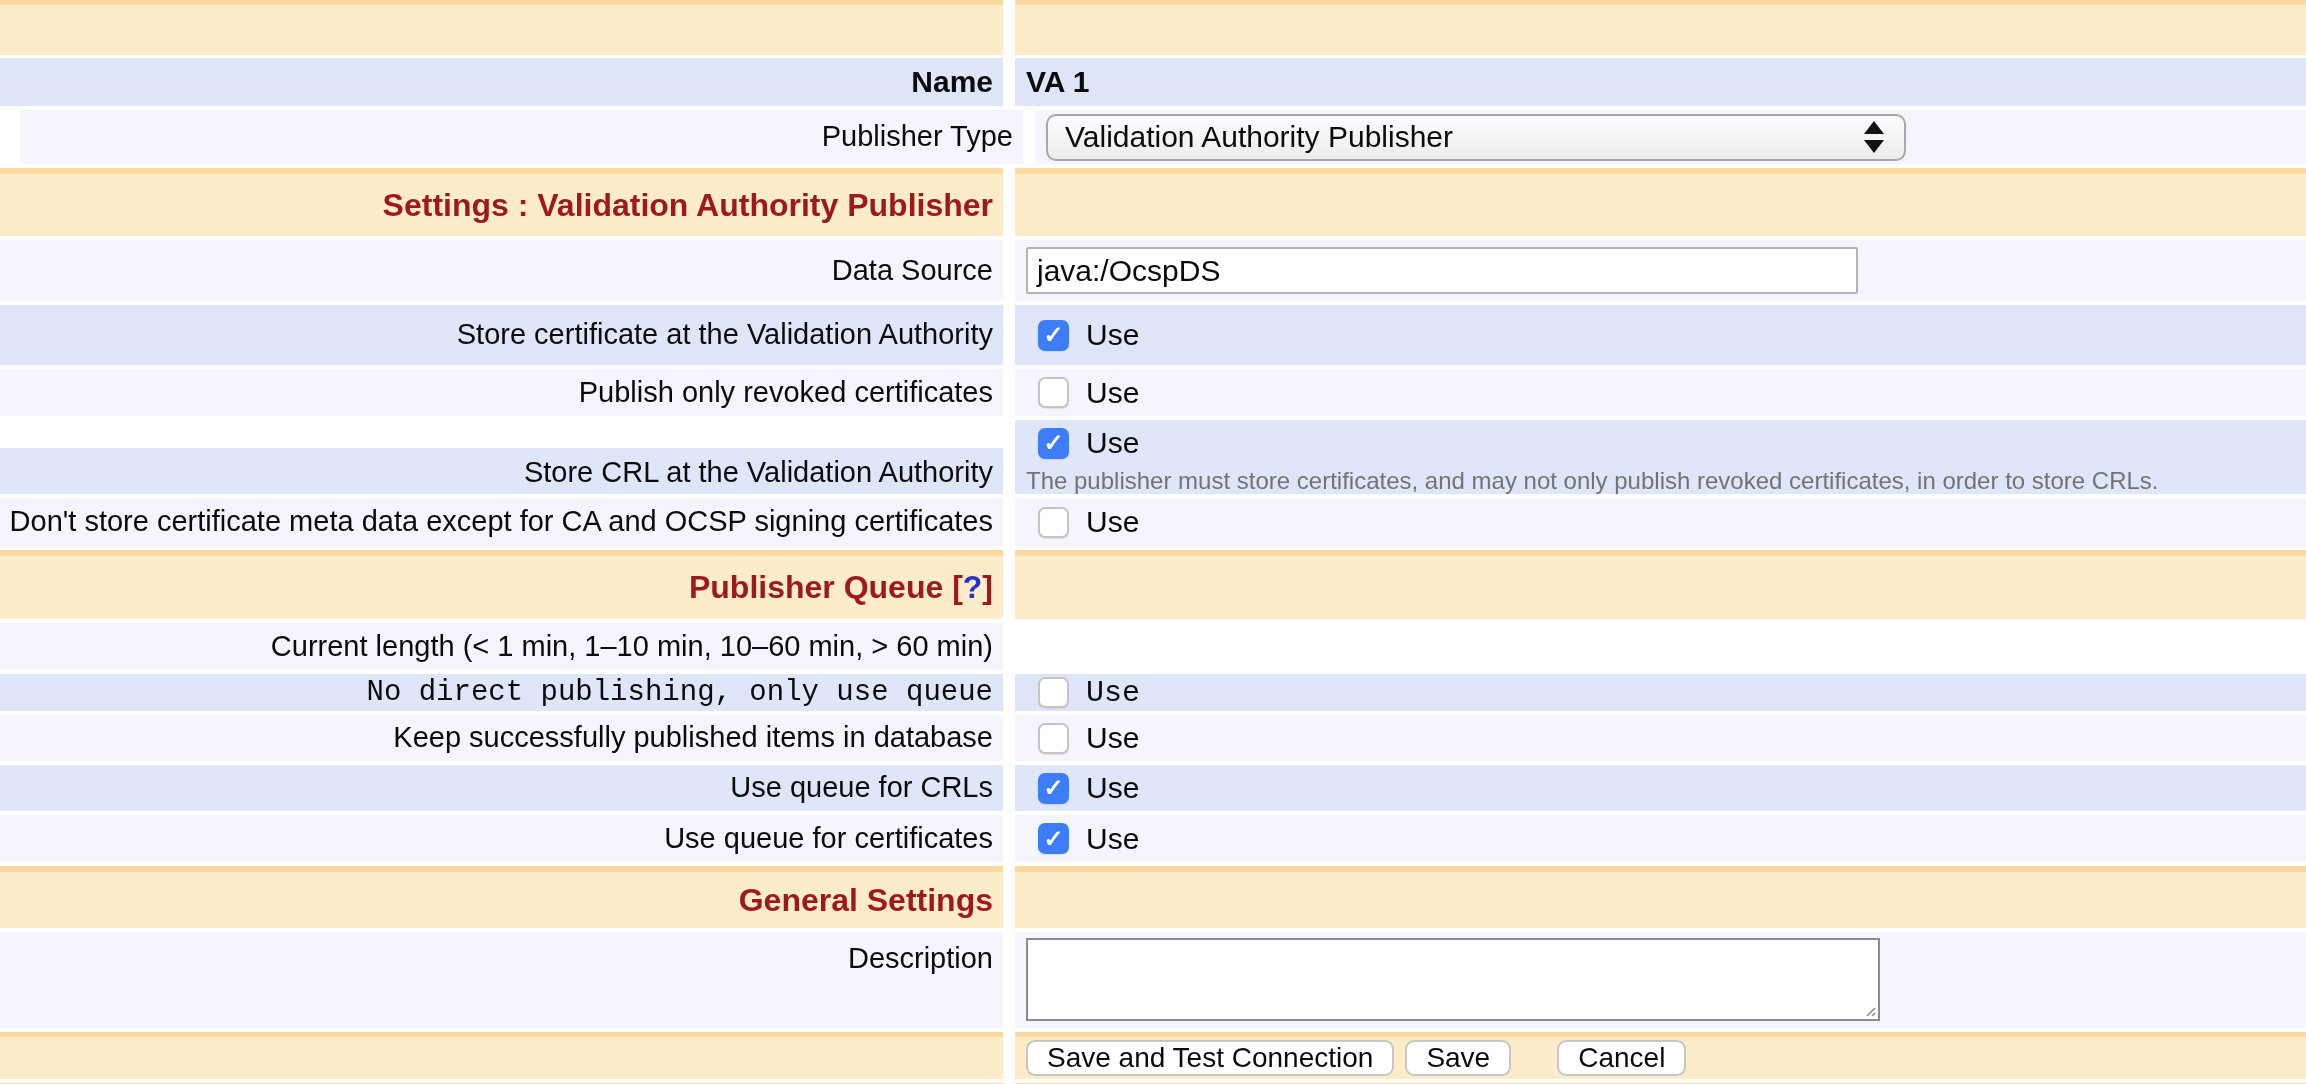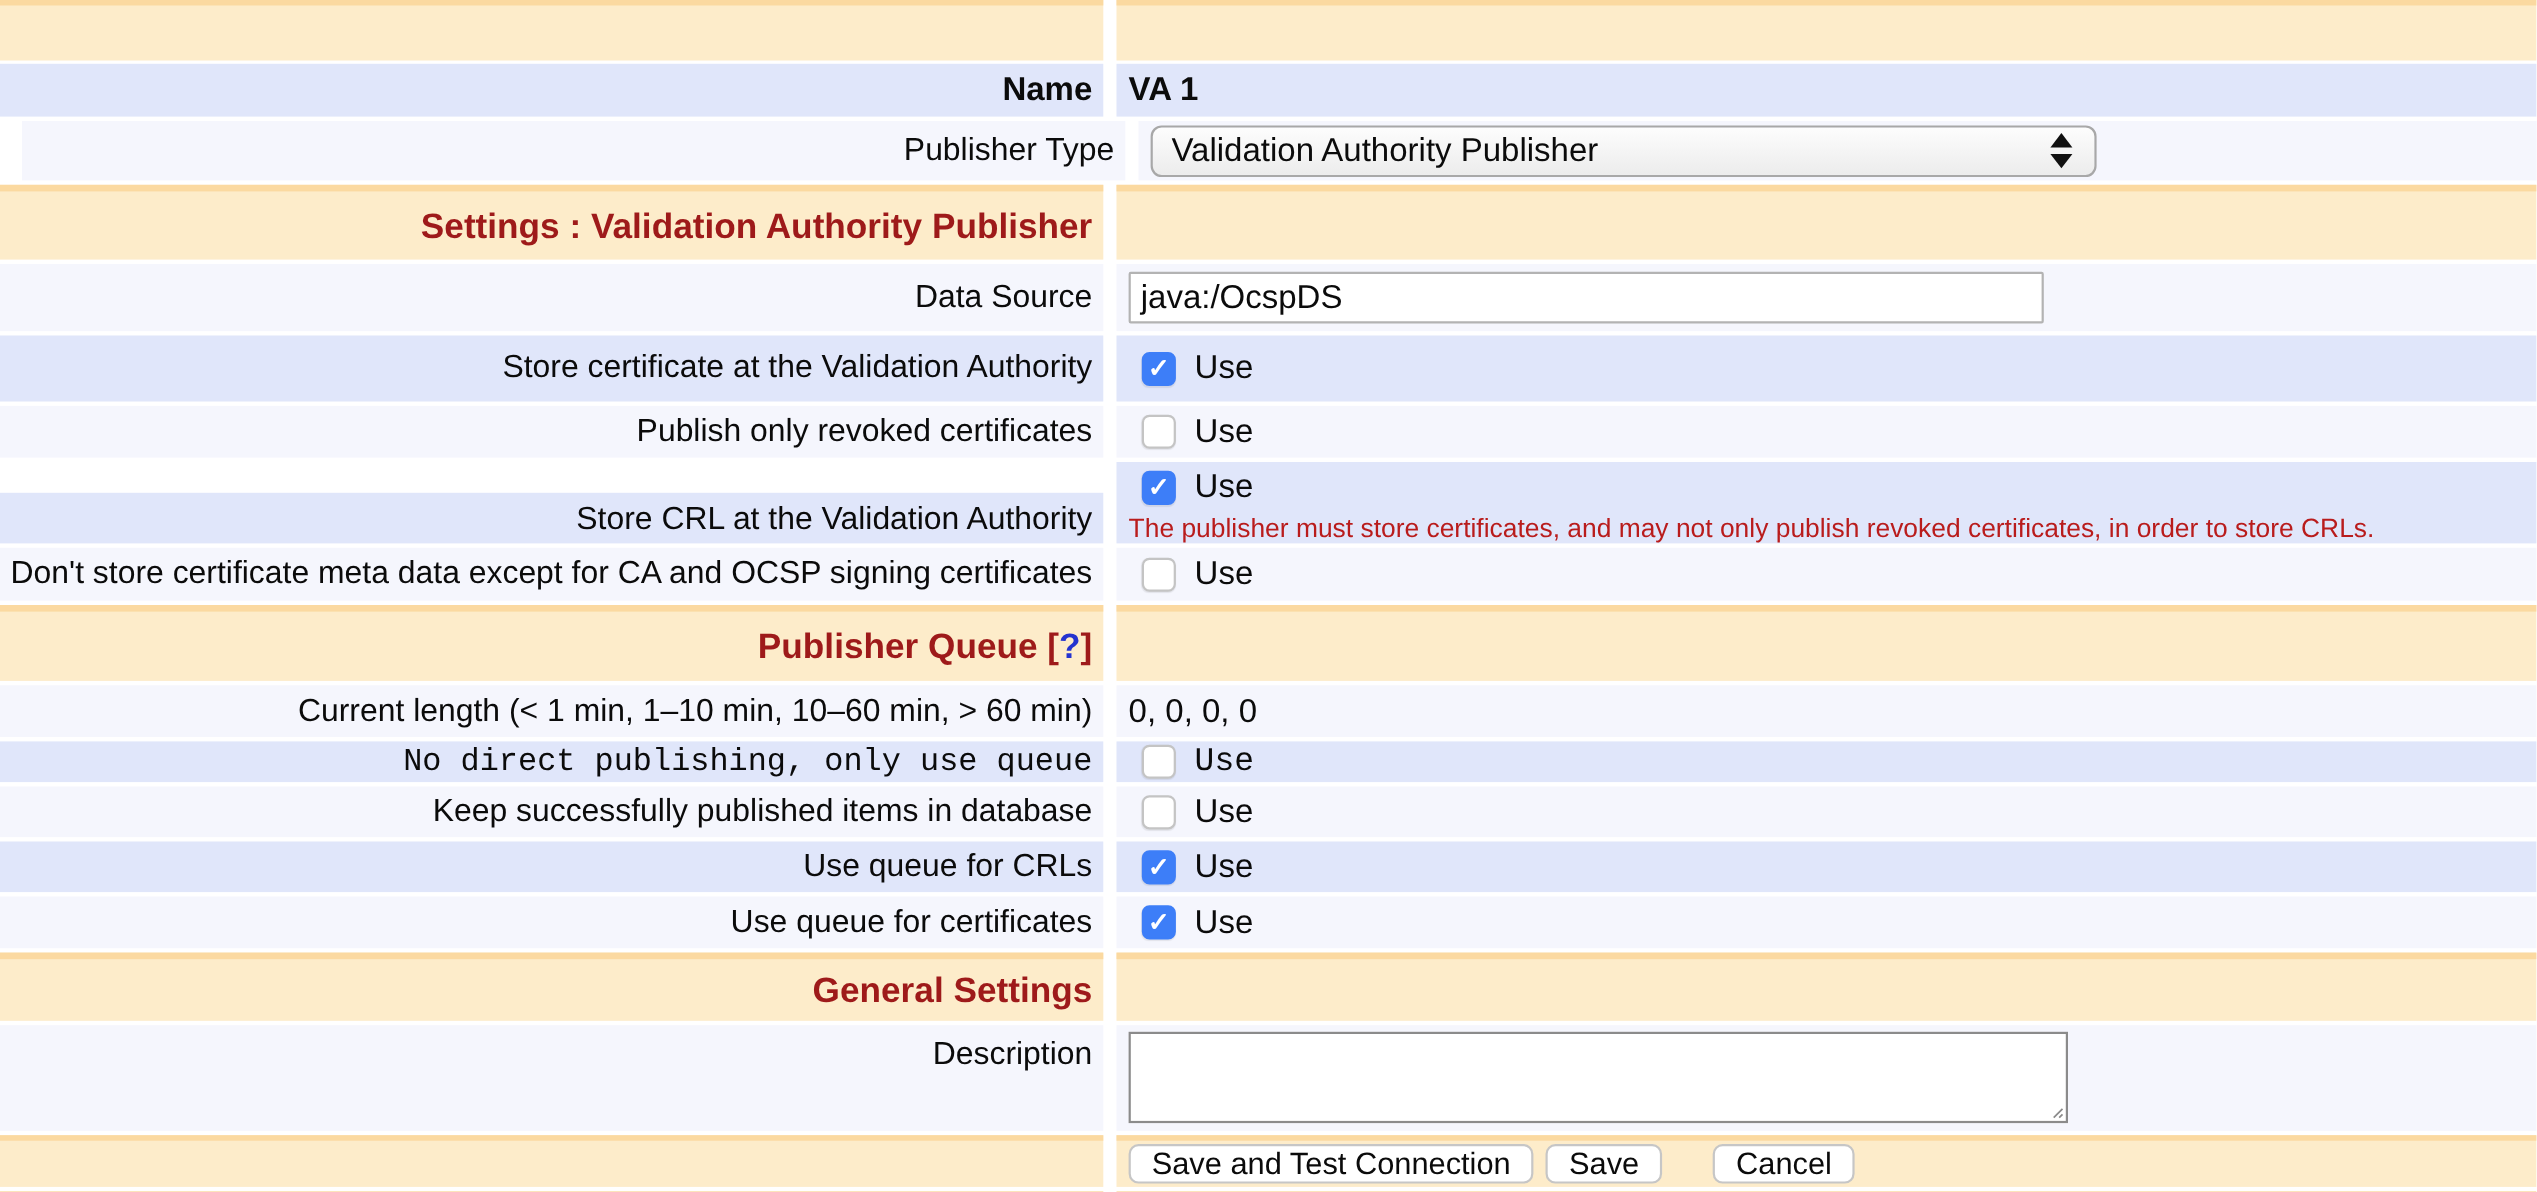--- a/index.html
+++ b/index.html
@@ -83,21 +83,21 @@
     border-radius: 7px; background: #ffffff;
     border: 2px solid #c4c4c4;
     box-shadow: 0 1px 1px rgba(0,0,0,.08);
     display: flex; align-items: center; justify-content: center;
     font-size: 24px; font-weight: 700; color: #ffffff; cursor: pointer;
     flex: 0 0 31px;
   }
   .checkbox.checked { background: #3d7ef8; border-color: #3d7ef8; }
   .use-label { font-size: 30px; margin-left: 17px; }
 
-  .note { font-size: 24px; color: #b91c1c; margin-left: 11px; margin-top: 7px; }
+  .note { font-size: 24px; color: #737373; margin-left: 11px; margin-top: 7px; }
 
   
   .textarea {
     position: relative;
     width: 854px; height: 83px; margin-top: 6px;
     border: 2px solid #8b8b8b; background: #ffffff;
   }
   .resize-handle { position: absolute; right: 2px; bottom: 2px; }
 
   
@@ -244,23 +244,20 @@
     <div class="cell-div"></div>
     <div class="cell-r"></div>
   </div>
   <div class="sep"></div>
 
   <div class="row row-light h-curlen">
     <div class="cell-l">
         <span class="lbl">Current length (&lt; 1 min, 1–10 min, 10–60 min, &gt; 60 min)</span>
       </div>
     <div class="cell-div"></div>
-    <div class="cell-r">
-        <span class="value-text">0, 0, 0, 0</span>
-      </div>
   </div>
   <div class="sep"></div>
 
   <div class="row row-blue h-nodirect">
     <div class="cell-l">
         <span class="lbl">No direct publishing, only use queue</span>
       </div>
     <div class="cell-div"></div>
     <div class="cell-r">
       <div class="checkline">

